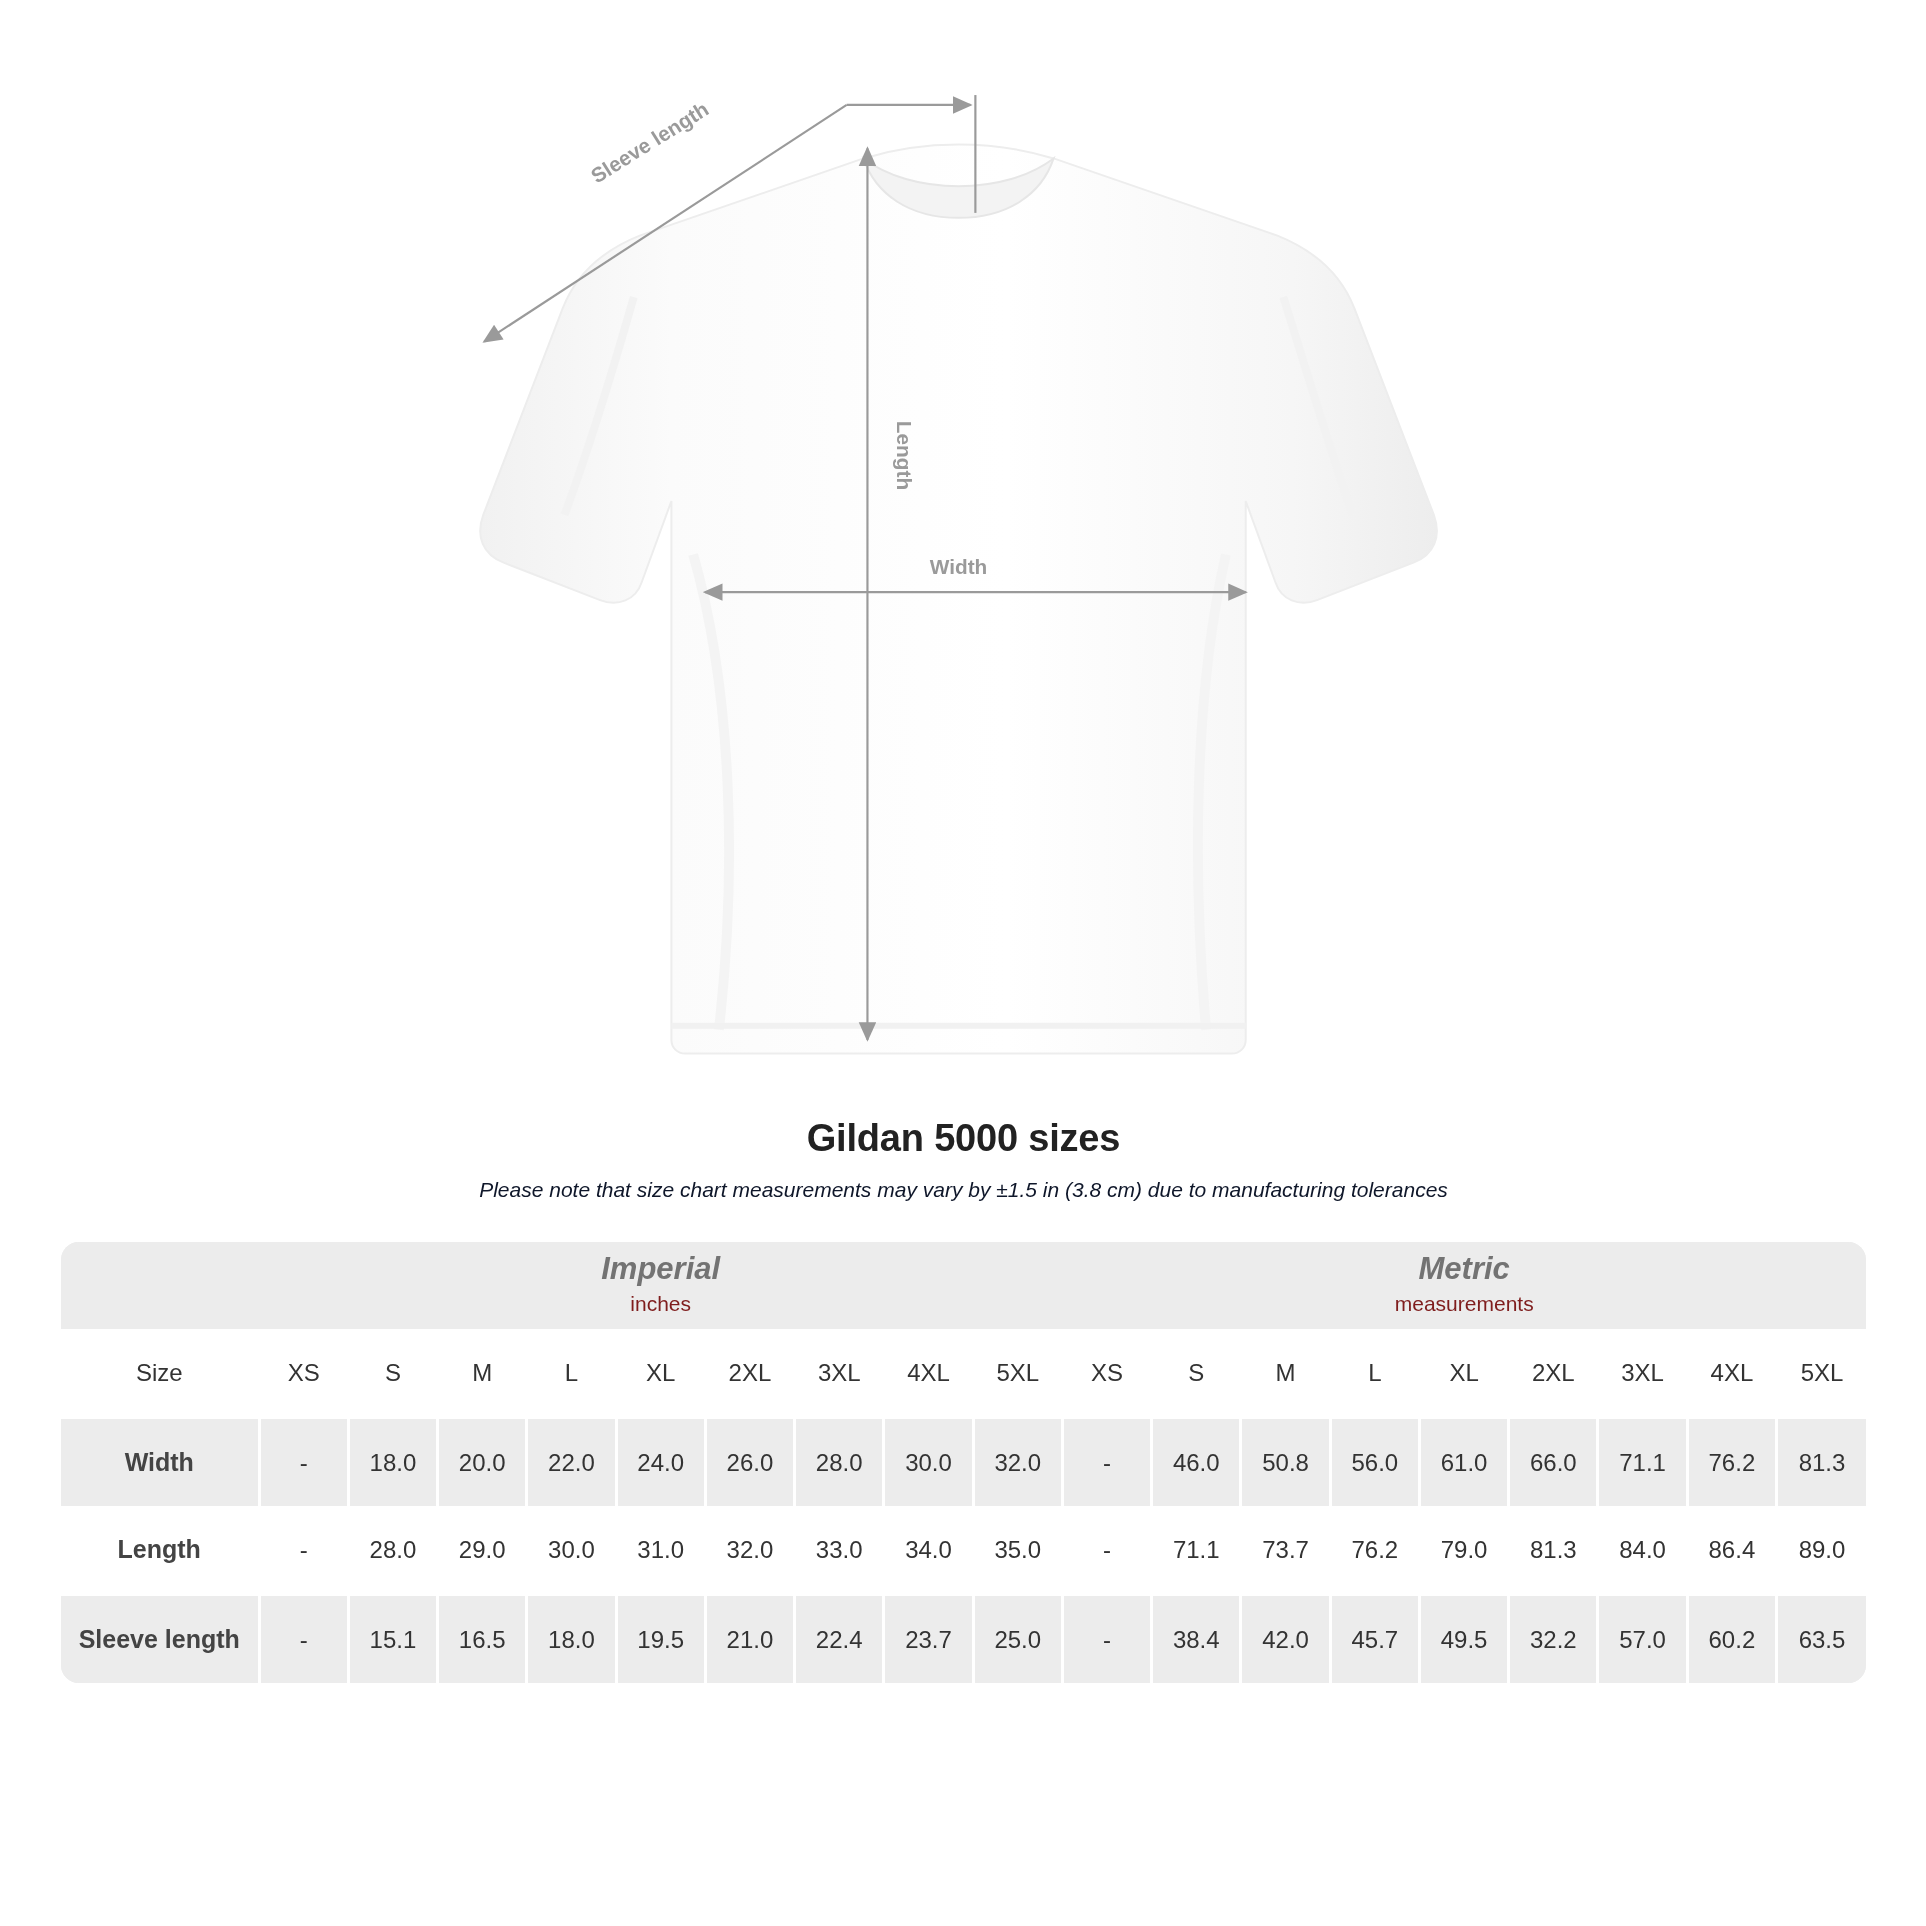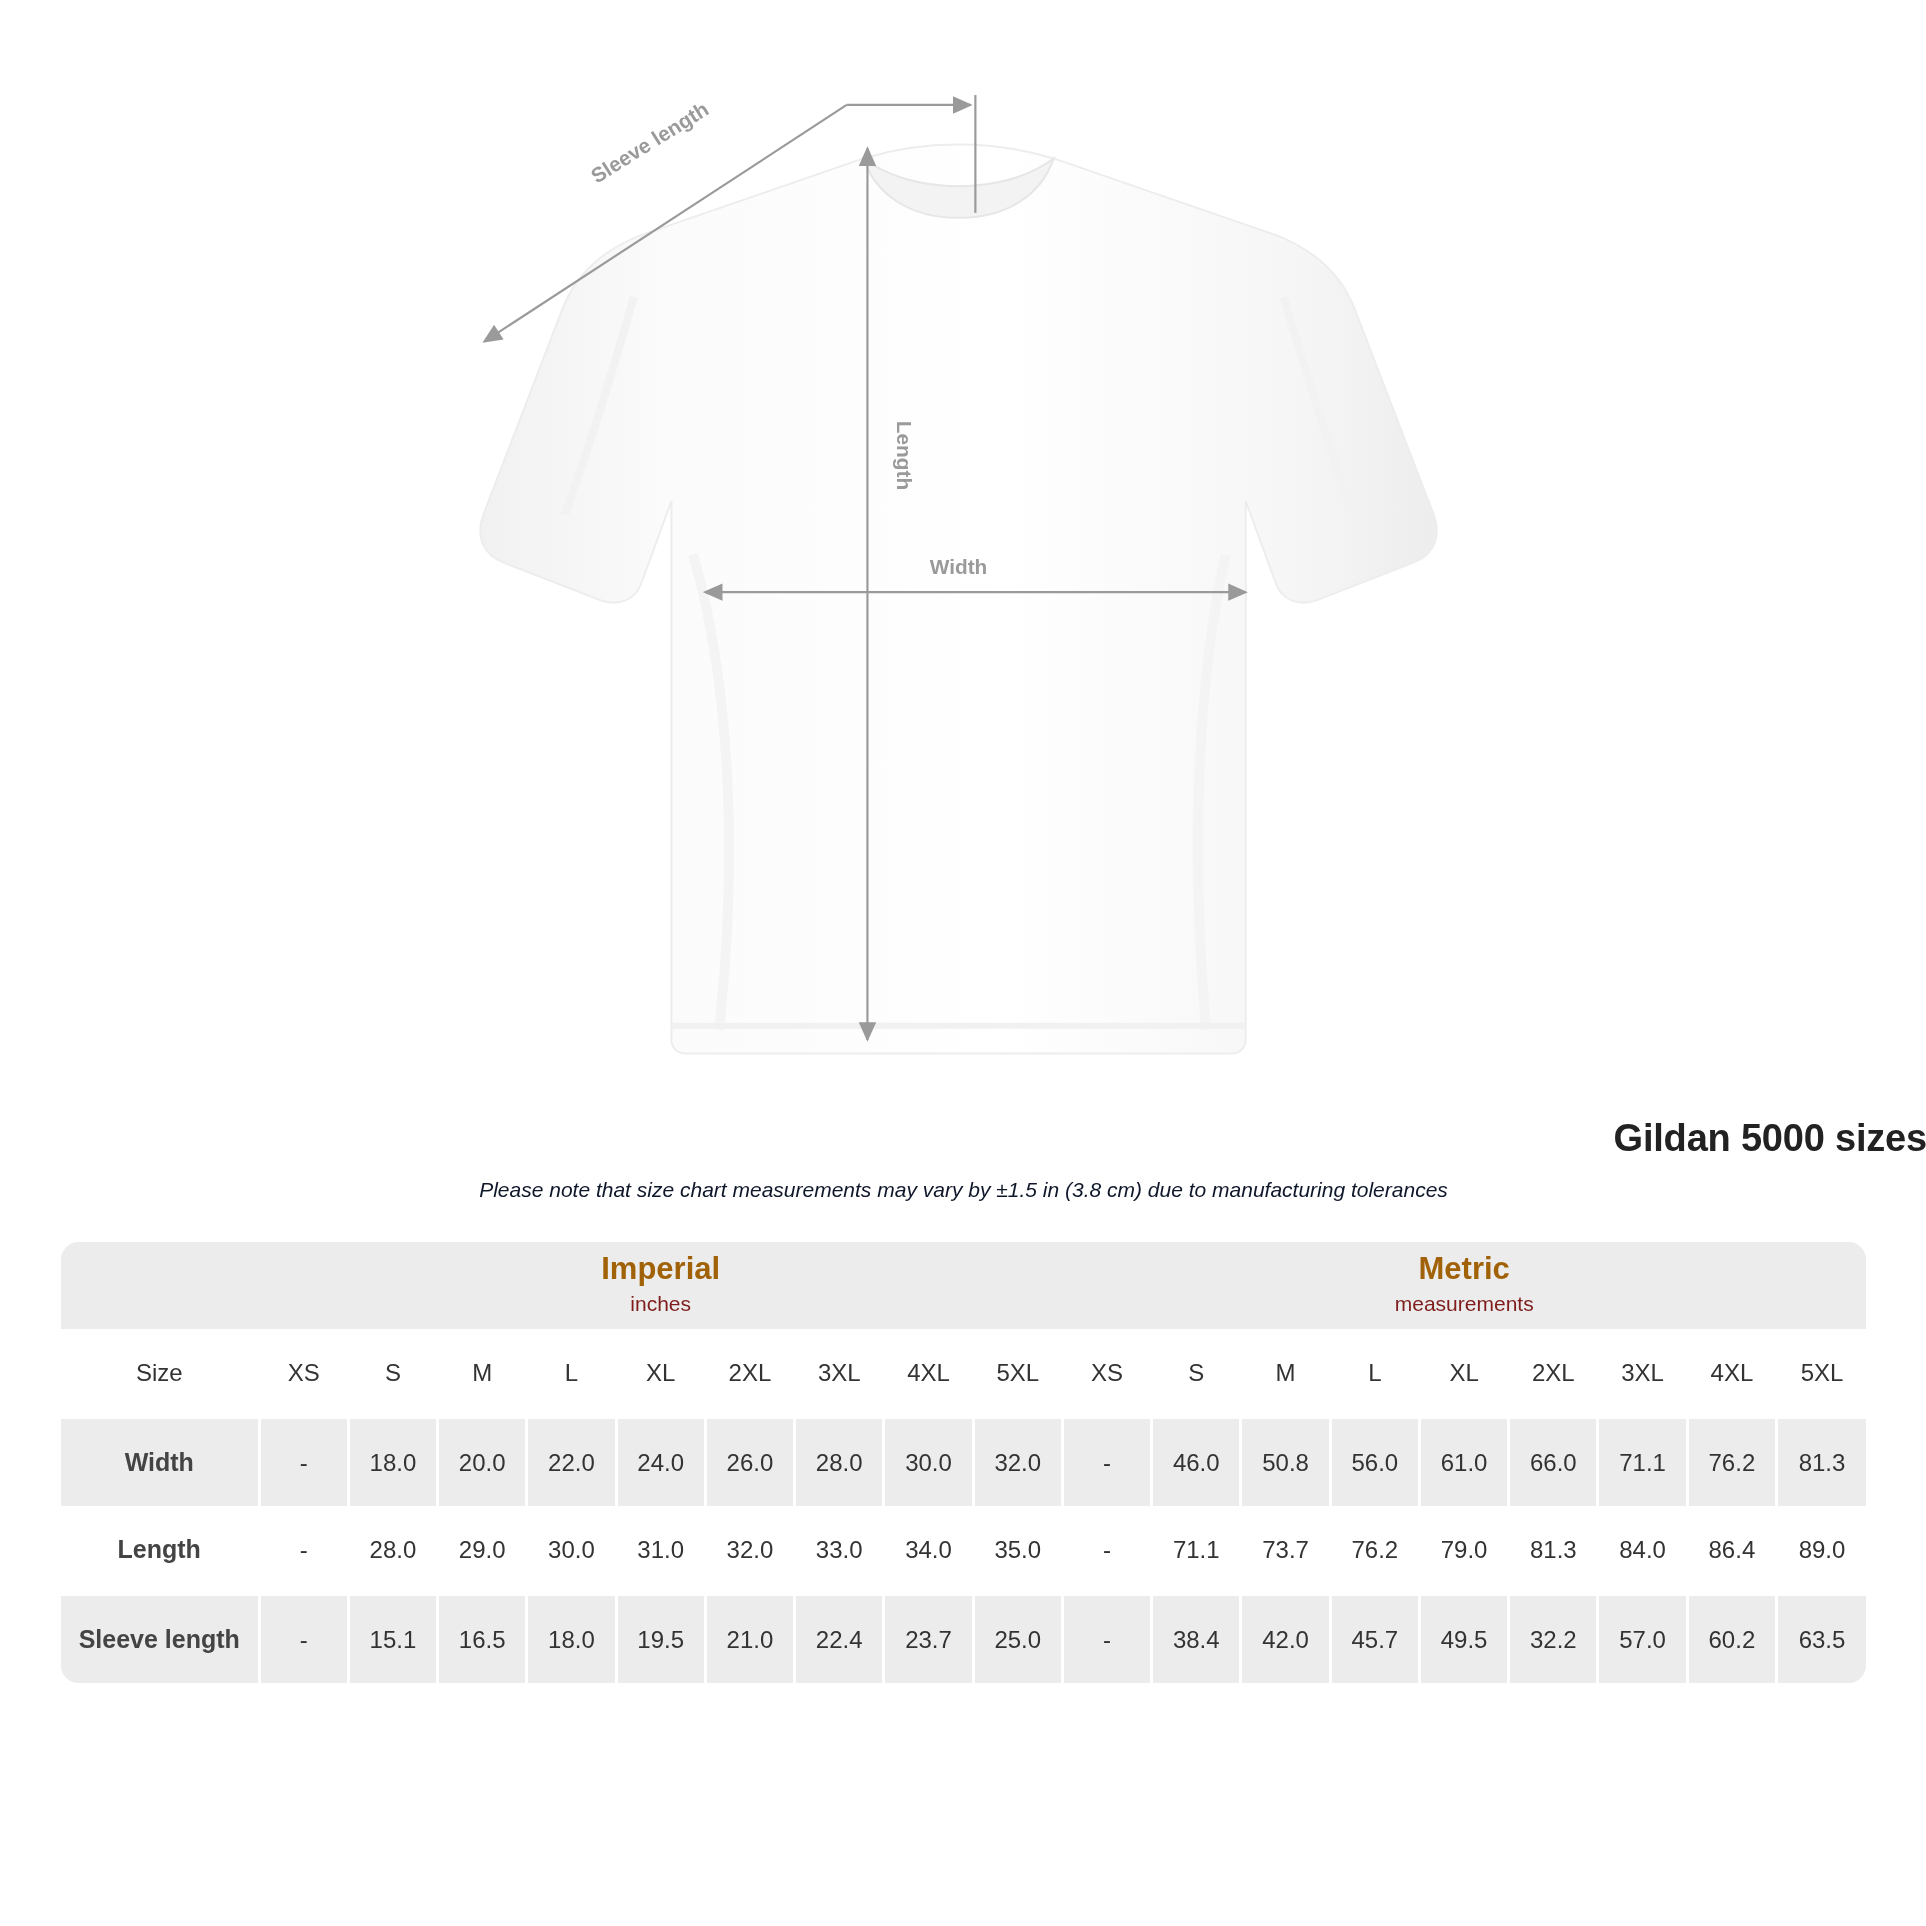--- a/index.html
+++ b/index.html
@@ -34,21 +34,20 @@
   
   .title-block {
     text-align: center;
     margin-top: 8px;
   }
   .chart-title {
     font-size: 38px;
     font-weight: bold;
     color: #222;
     letter-spacing: -0.2px;
-    text-align: right;
   }
   .chart-note {
     font-size: 21px;
     font-style: italic;
     color: #0f172a;
     margin-top: 18px;
   }
 
   
   .table-wrap {
@@ -73,22 +72,23 @@
     border: 0;
   }
   
   .unit-row td {
     background: #ececec;
     height: 125px;
     padding-bottom: 6px;
   }
   .unit-name {
     font-size: 31px;
-    font-weight: bold;
-    color: #a16207;
+    font-style: italic;
+    font-weight: bold;
+    color: #737373;
     line-height: 1.15;
   }
   .unit-sub {
     font-size: 21px;
     color: #7f1d1d;
     line-height: 1.6;
   }
 
   
   .head-row td {

